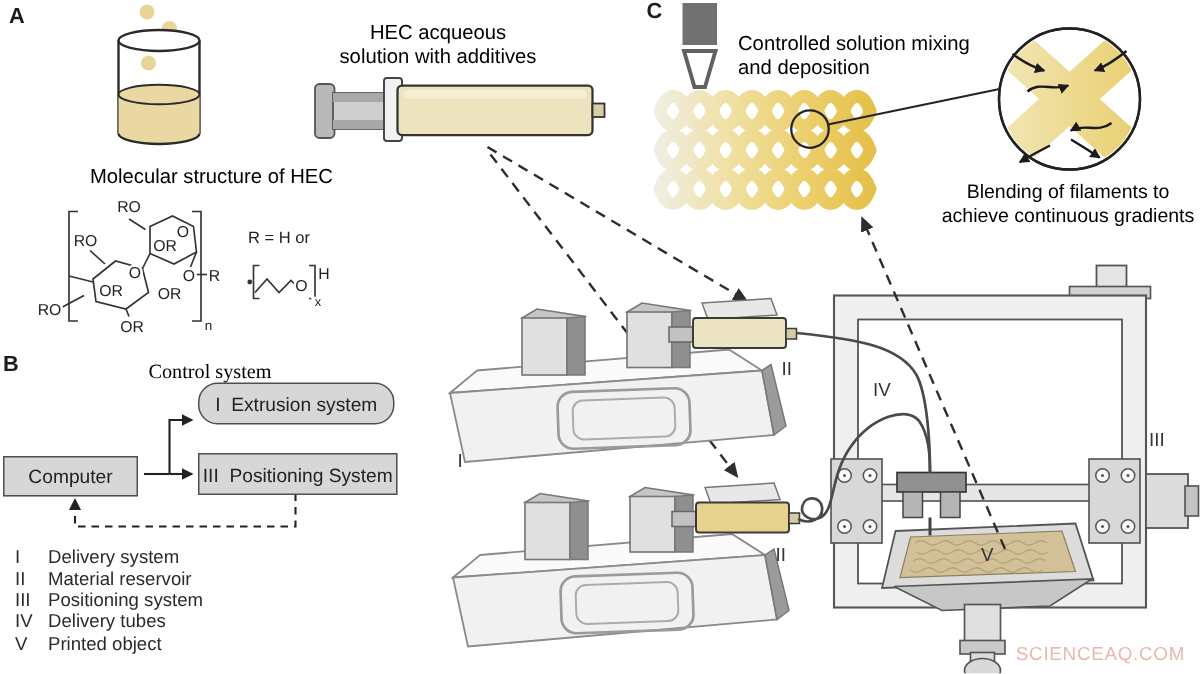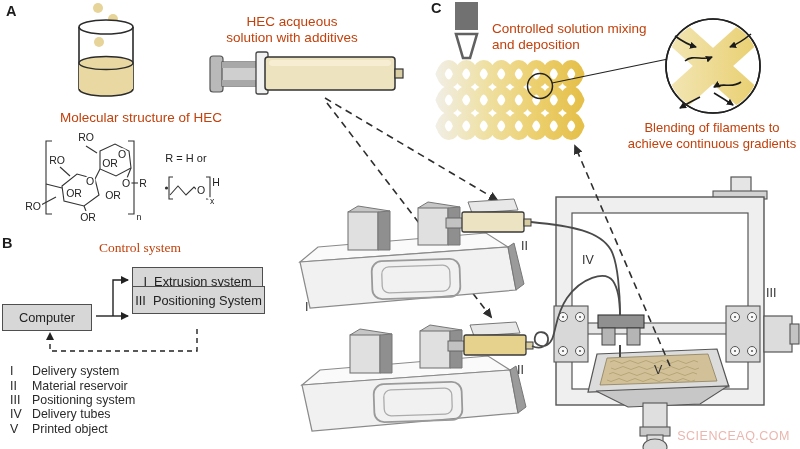--- a/index.html
+++ b/index.html
@@ -1,19 +1,19 @@
 <!DOCTYPE html>
 <html><head>
 <meta charset="utf-8">
 <style>
   html,body{margin:0;padding:0;background:#ffffff;}
   #canvas{position:relative;width:800px;height:449px;background:#fff;overflow:hidden;
           font-family:"Liberation Sans",sans-serif;}
   svg{position:absolute;left:0;top:0;}
-  .txt{position:absolute;color:#c2410c;font-size:13.5px;line-height:1.22;}
+  .txt{position:absolute;color:#000000;font-size:13.5px;line-height:1.22;}
   .panel-label{position:absolute;color:#1c1c1c;font-size:14.5px;font-weight:bold;}
   .num{position:absolute;color:#333;font-size:12.5px;}
   .flowbox{position:absolute;background:#d7d7d7;border:1.5px solid #4f4f4f;
            display:flex;align-items:center;justify-content:center;
            font-size:12.8px;color:#222;white-space:pre;}
   .legend{position:absolute;left:10px;top:364px;font-size:12.4px;color:#2a2a2a;}
   .legend .row{display:flex;height:14.4px;align-items:center;}
   .legend .rn{width:22px;}
   .wm{position:absolute;right:10px;top:429px;font-size:12.5px;letter-spacing:.5px;color:#eab7b0;}
   .ctr{text-align:center;}
@@ -268,22 +268,22 @@
   </div>
 
   <div class="txt ctr" style="left:612px;top:120px;width:200px;font-size:13px;">
     <div>Blending of filaments to</div>
     <div>achieve continuous gradients</div>
   </div>
 
   <div class="txt ctr" style="left:60px;top:240px;width:160px;font-family:Liberation Serif, serif;">Control system</div>
 
   <div class="flowbox" style="left:2px;top:304px;width:88px;height:25px;">Computer</div>
-  <div class="flowbox" style="left:132px;top:267px;width:129px;height:26px;">I  Extrusion system</div>
-  <div class="flowbox" style="left:132px;top:286px;width:131px;height:26px;">III  Positioning System</div>
+  <div class="flowbox" style="left:132px;top:255px;width:129px;height:26px;border-radius:13px;">I  Extrusion system</div>
+  <div class="flowbox" style="left:132px;top:302px;width:131px;height:26px;">III  Positioning System</div>
 
   <div class="num" style="left:305px;top:300px;">I</div>
   <div class="num" style="left:521px;top:239px;">II</div>
   <div class="num" style="left:517px;top:363px;">II</div>
   <div class="num" style="left:766px;top:286px;">III</div>
   <div class="num" style="left:582px;top:253px;">IV</div>
   <div class="num" style="left:654px;top:363px;">V</div>
 
   <div class="legend">
     <div class="row">

